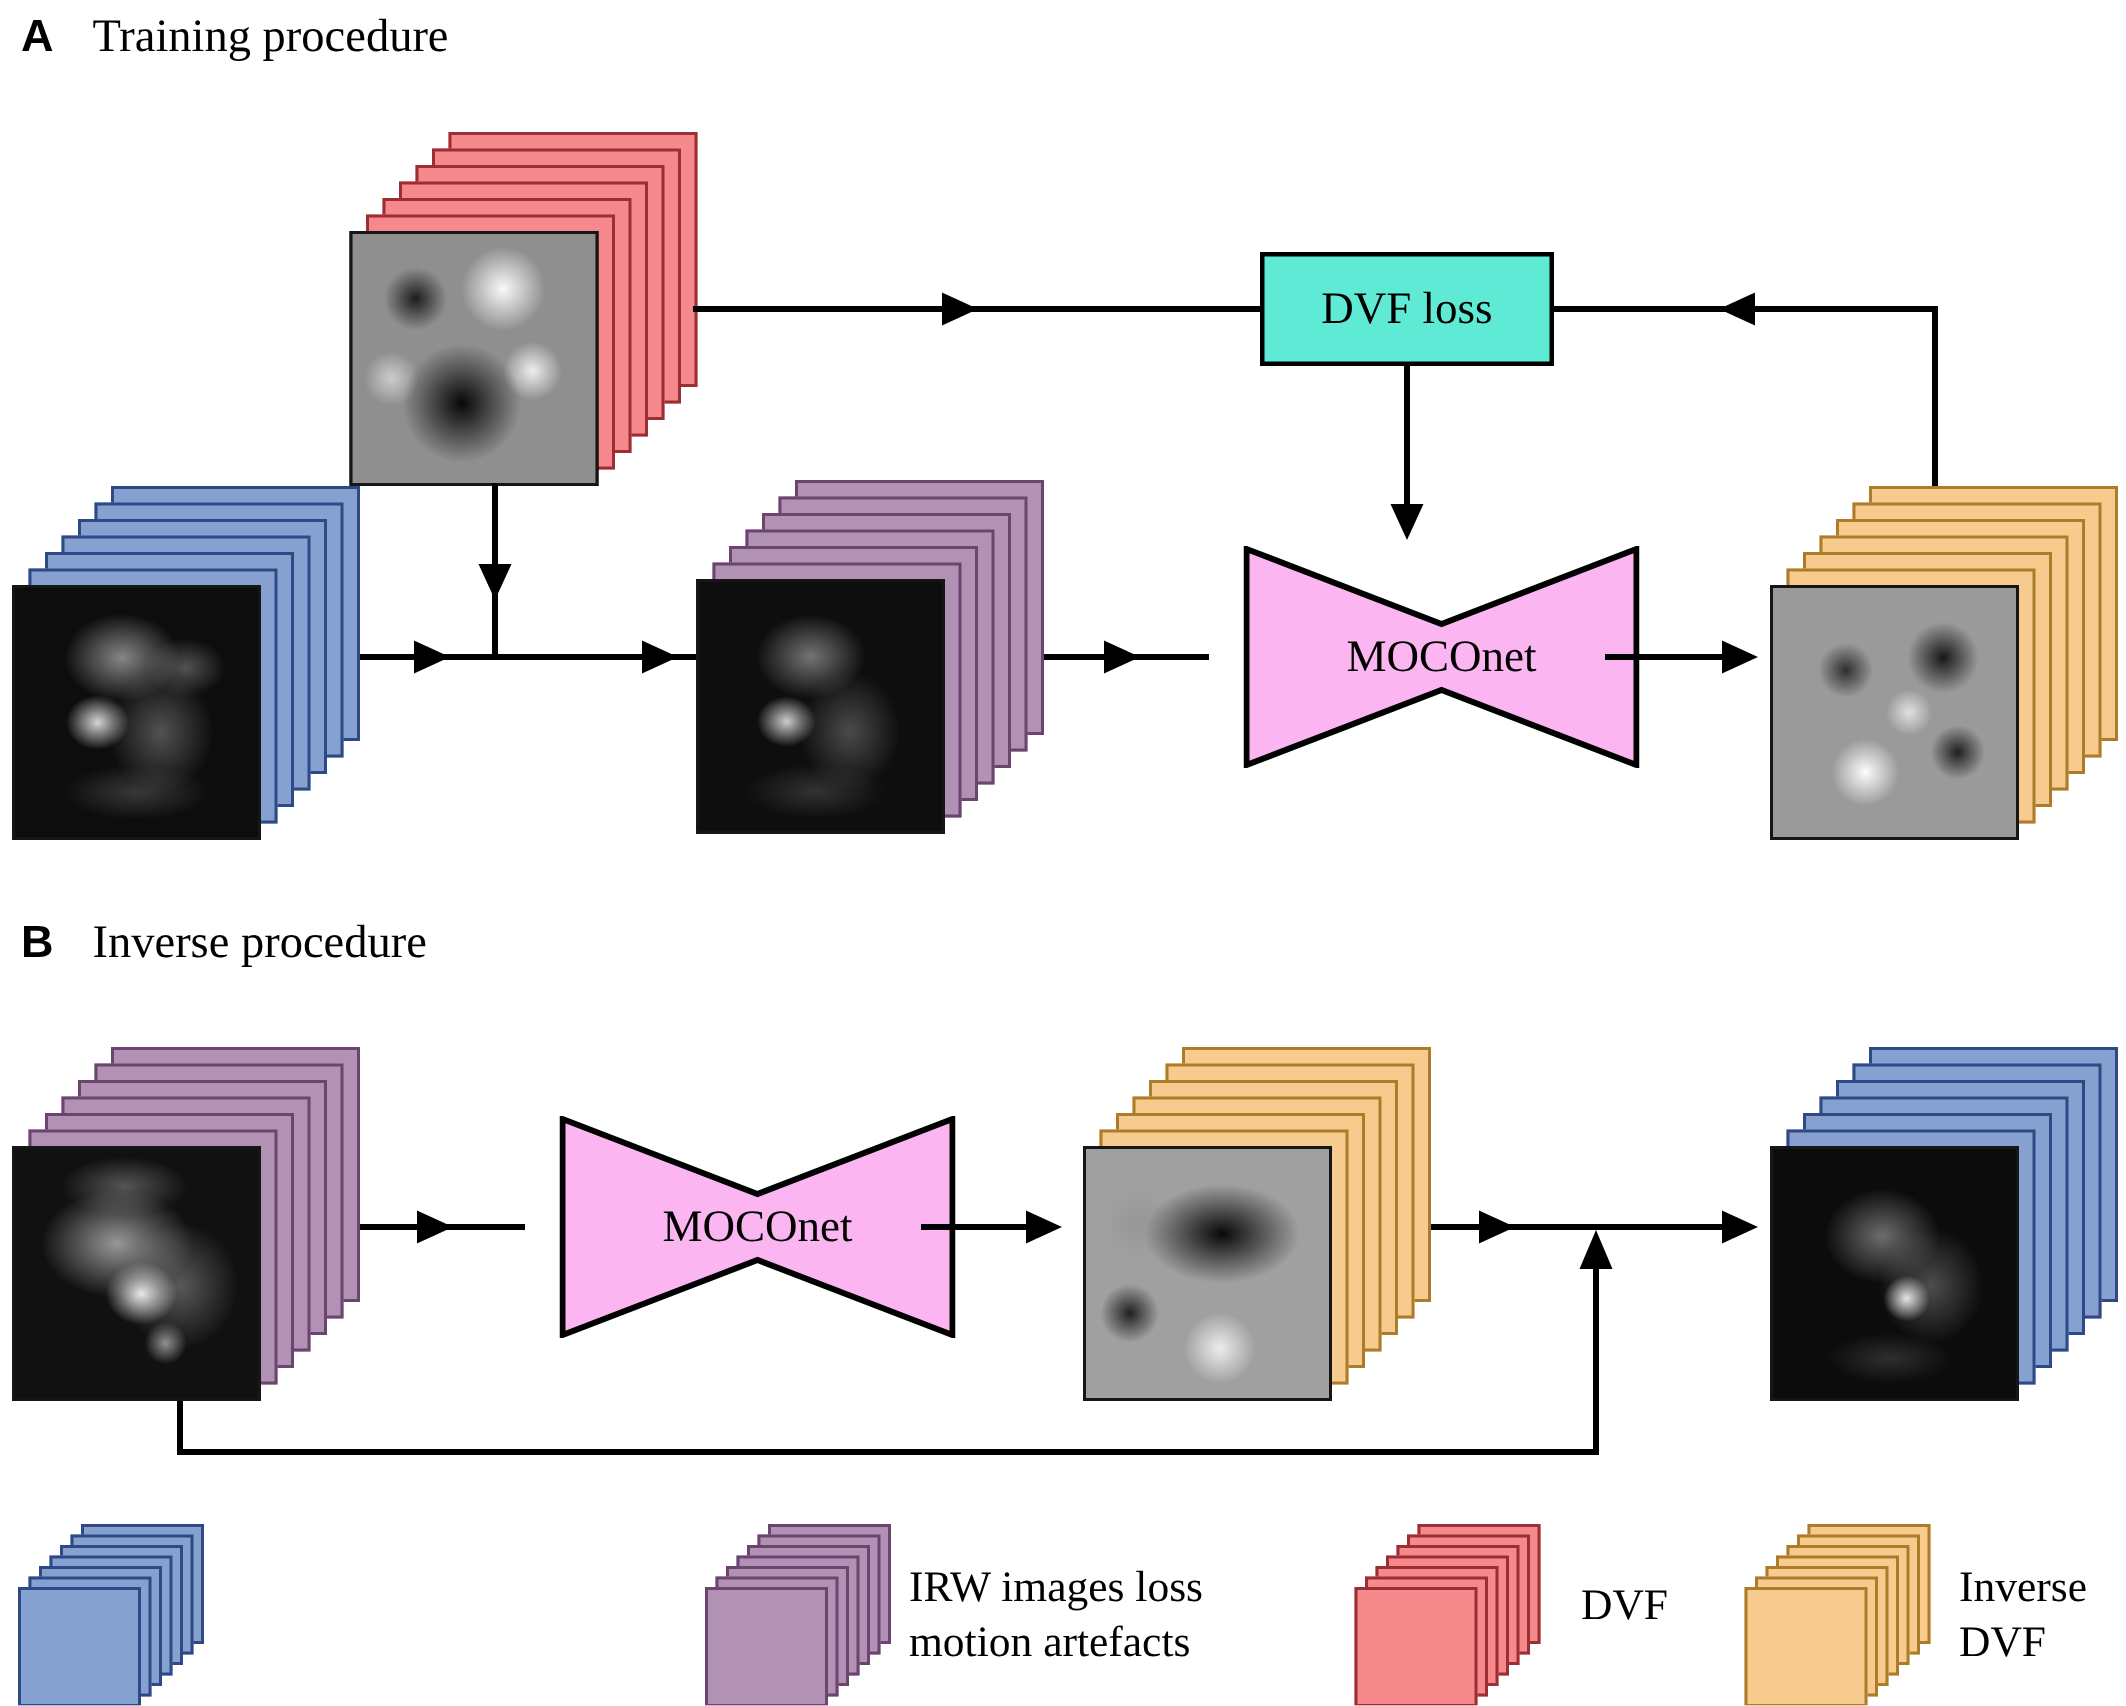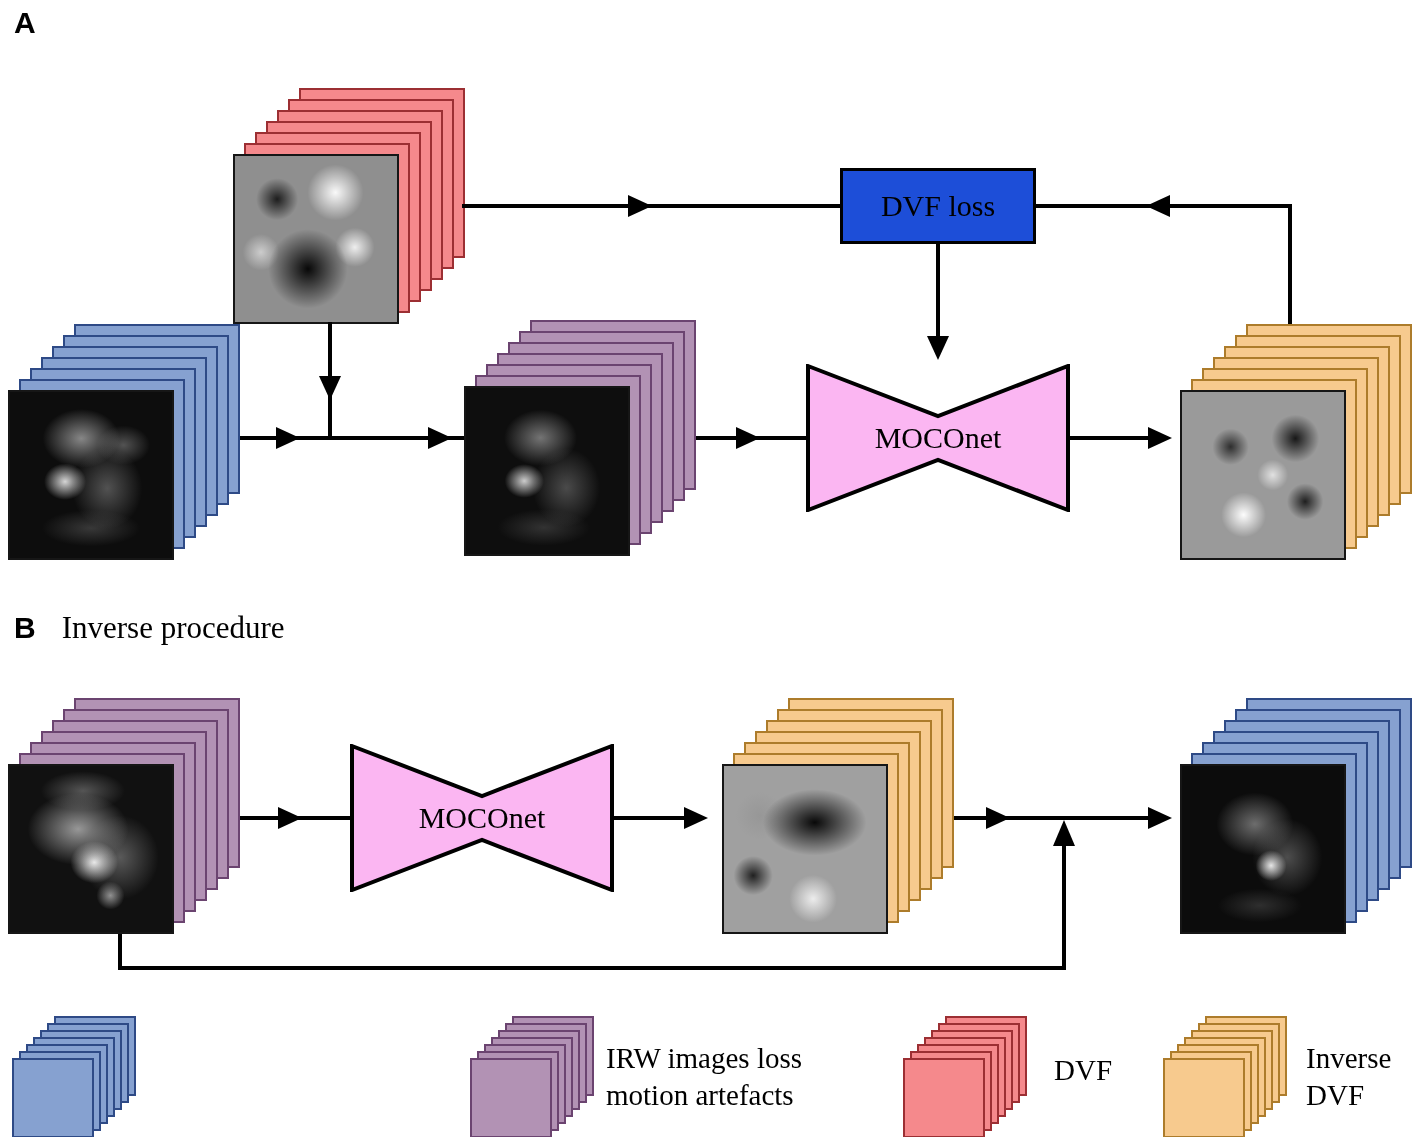--- a/index.html
+++ b/index.html
@@ -67,43 +67,44 @@
     radial-gradient(circle 22px at 56% 50%, rgba(255,255,255,0.7), rgba(255,255,255,0) 70%),
     #9a9a9a;}
   .dvf3{background:
     radial-gradient(ellipse 72px 46px at 56% 34%, rgba(0,0,0,0.95), rgba(0,0,0,0) 72%),
     radial-gradient(circle 34px at 22% 30%, rgba(145,145,145,0.6), rgba(145,145,145,0) 70%),
     radial-gradient(circle 28px at 18% 66%, rgba(0,0,0,0.8), rgba(0,0,0,0) 70%),
     radial-gradient(circle 34px at 55% 80%, rgba(250,250,250,0.85), rgba(250,250,250,0) 70%),
     #a0a0a0;}
 
   
-  .box{position:absolute;box-sizing:border-box;border:3px solid #000;background:#1d4ed8;
+  .box{position:absolute;box-sizing:border-box;border:3px solid #000;background:#5eead4;
        display:flex;align-items:center;justify-content:center;font-size:30px;}
 
   
-  .moconet{position:absolute;}
+  .moconet{position:absolute;margin-left:23px;}
   .moconet svg{display:block;}
   .moconet .lbl{position:absolute;inset:0;display:flex;align-items:center;justify-content:center;font-size:30px;}
 
   
   .arrows{position:absolute;left:0;top:0;pointer-events:none;}
   .arrows path{stroke:var(--line,#000);stroke-width:4;fill:none;stroke-linejoin:miter;}
   .arrows polygon{fill:var(--line,#000);}
 
   
   .legend-label{position:absolute;font-size:29px;line-height:1.27;}
 </style>
 </head>
 <body>
 
 <div class="canvas">
 
   <div class="panel-header" style="top:6px;">
     <span class="panel-letter">A</span>
+    <span class="panel-text">Training procedure</span>
   </div>
 
   <div class="stack stack-lg" style="left:233px;top:88px;--fill:var(--red_fill);--border:var(--red_border);">
     <div class="card back" style="left: 66px; top: 0px;"></div>
       <div class="card back" style="left: 55px; top: 11px;"></div>
       <div class="card back" style="left: 44px; top: 22px;"></div>
       <div class="card back" style="left: 33px; top: 33px;"></div>
       <div class="card back" style="left: 22px; top: 44px;"></div>
       <div class="card back" style="left: 11px; top: 55px;"></div>
       <div class="card front has-img">

